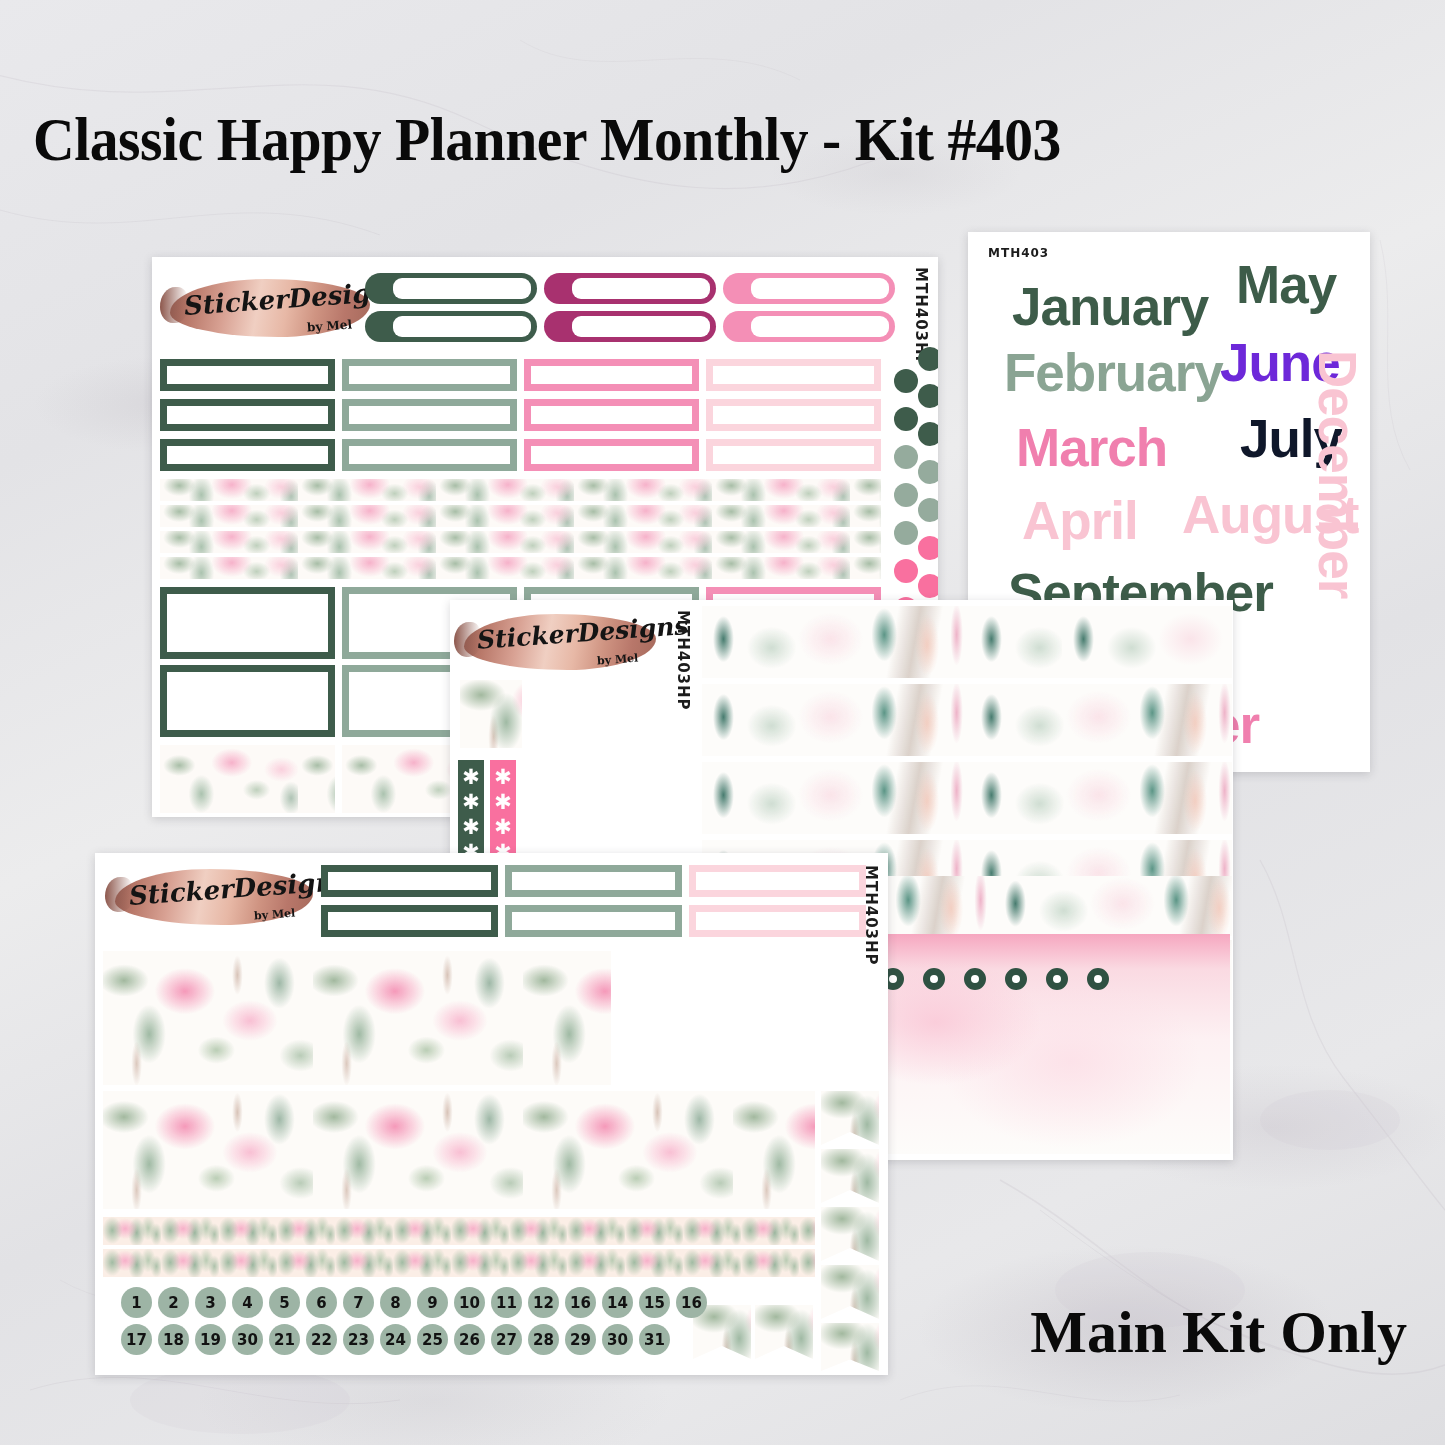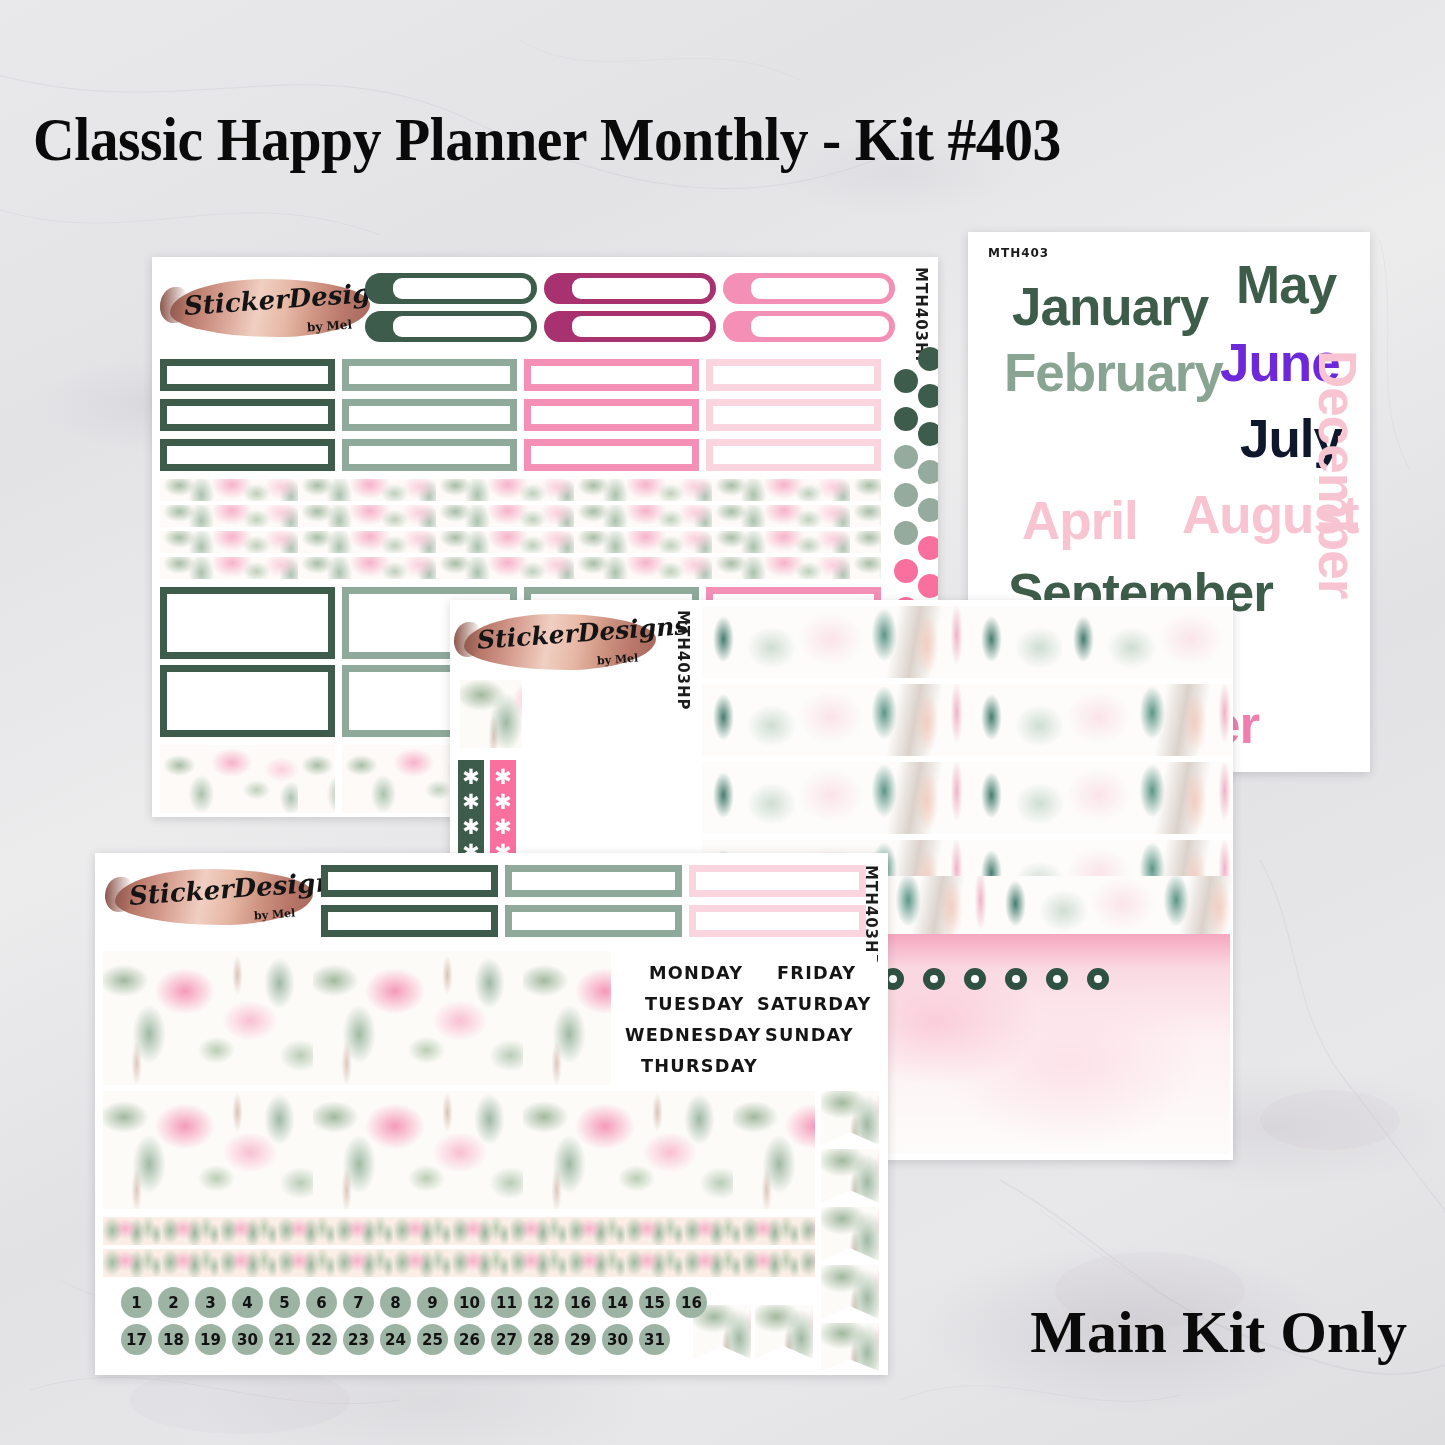--- a/index.html
+++ b/index.html
@@ -194,20 +194,21 @@
 </svg>
 
 <div class="title-main">Classic Happy Planner Monthly - Kit #403</div>
 <div class="title-sub">Main Kit Only</div>
 
 <div class="sheet" id="sheet-months">
   <div class="sku sku-h" style="left:20px; top:14px; font-size:12px;">MTH403</div>
 
   <div class="mon" style="left:36px;  top:110px; font-size:53px; color:#8aa493;">February</div>
   <div class="mon" style="left:44px;  top:44px;  font-size:53px; color:#3d5c49;">January</div>
+  <div class="mon" style="left:48px;  top:185px; font-size:53px; color:#f07fae;">March</div>
   <div class="mon" style="left:54px;  top:258px; font-size:53px; color:#f9c4d2;">April</div>
 
   <div class="mon" style="left:268px; top:22px;  font-size:53px; color:#3d5c49;">May</div>
   <div class="mon" style="left:252px; top:100px; font-size:53px; color:#6d28d9;">June</div>
   <div class="mon" style="left:272px; top:176px; font-size:53px; color:#0f172a;">July</div>
   <div class="mon" style="left:214px; top:252px; font-size:53px; color:#f9c4d2;">August</div>
 
   <div class="mon" style="left:40px;  top:330px; font-size:53px; color:#3d5c49;">September</div>
   <div class="mon" style="left:40px;  top:402px; font-size:53px; color:#8aa493;">October</div>
   <div class="mon" style="left:40px; top:462px; font-size:53px; color:#f07fae;">November</div>
@@ -348,29 +349,20 @@
 
   <div class="bx solid-dg" style="left:226px; top:12px; width:177px; height:32px;"></div>
   <div class="bx solid-dg" style="left:226px; top:52px; width:177px; height:32px;"></div>
   <div class="bx solid-sg" style="left:410px; top:12px; width:177px; height:32px;"></div>
   <div class="bx solid-sg" style="left:410px; top:52px; width:177px; height:32px;"></div>
   <div class="bx solid-lp" style="left:594px; top:12px; width:177px; height:32px;"></div>
   <div class="bx solid-lp" style="left:594px; top:52px; width:177px; height:32px;"></div>
 
   <div class="floral-big" style="left:8px; top:98px; width:508px; height:134px;"></div>
 
-  <div style="position:absolute; left:522px; top:98px; width:260px; height:134px; background:#fff;">
-    <div class="wk" style="left:32px; top:12px;">MONDAY</div>
-    <div class="wk" style="left:28px; top:43px;">TUESDAY</div>
-    <div class="wk" style="left:8px;  top:74px;">WEDNESDAY</div>
-    <div class="wk" style="left:24px; top:105px;">THURSDAY</div>
-    <div class="wk" style="left:160px; top:12px;">FRIDAY</div>
-    <div class="wk" style="left:140px; top:43px;">SATURDAY</div>
-    <div class="wk" style="left:148px; top:74px;">SUNDAY</div>
-  </div>
 
   <div class="floral-big" style="left:8px; top:238px; width:712px; height:118px;"></div>
 
   <div class="washi-strip" style="left:8px; top:364px; width:712px; height:28px;"></div>
   <div class="washi-strip" style="left:8px; top:396px; width:712px; height:28px;"></div>
 
   <div class="flag floral-big" style="left:726px; top:238px; width:58px; height:54px;"></div>
   <div class="flag floral-big" style="left:726px; top:296px; width:58px; height:54px;"></div>
   <div class="flag floral-big" style="left:726px; top:354px; width:58px; height:54px;"></div>
   <div class="flag floral-big" style="left:726px; top:412px; width:58px; height:54px;"></div>

